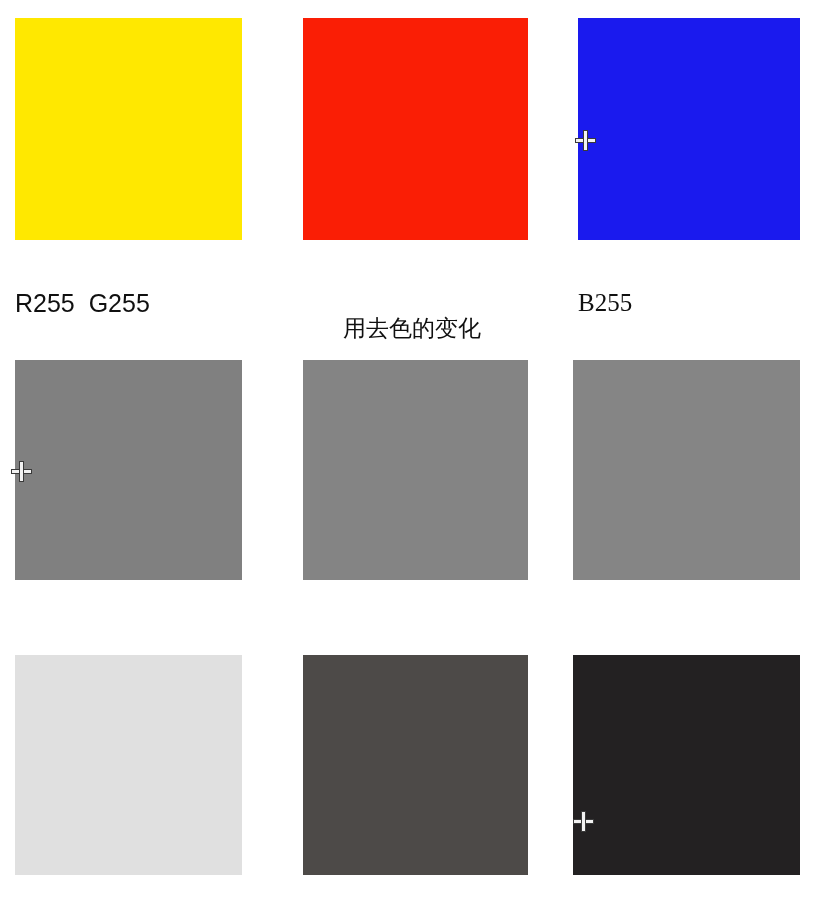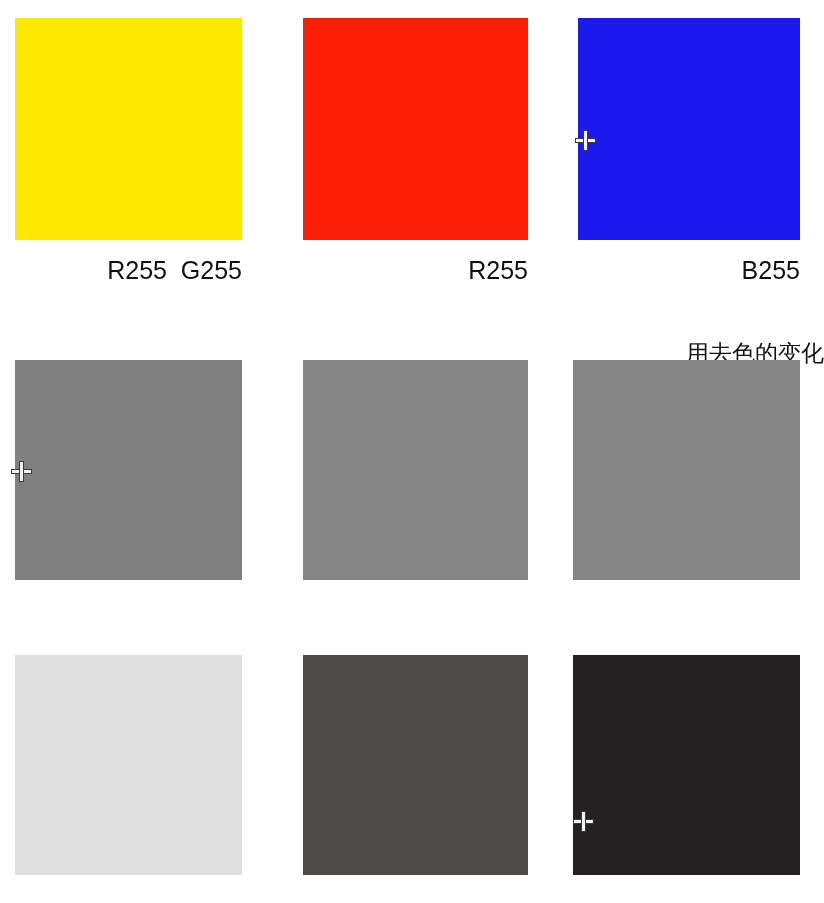--- a/index.html
+++ b/index.html
@@ -17,37 +17,37 @@
     height: 903px;
     background: #ffffff;
     overflow: hidden;
   }
   .swatch {
     position: absolute;
     box-sizing: border-box;
   }
   .caption-label {
     position: absolute;
-    text-align: right;
+    text-align: left;
     color: #101010;
     font-size: 25px;
     line-height: 30px;
     white-space: pre;
     font-family: "Liberation Sans", "DejaVu Sans", sans-serif;
+    margin-top: 33px;
   }
   .section-caption {
     position: absolute;
     width: 824px;
     left: 0;
-    text-align: right;
+    text-align: center;
     color: #101010;
     font-size: 23px;
     line-height: 28px;
     font-family: "DejaVu Sans", "Liberation Sans", sans-serif;
-    margin-top: 25px;
   }
   .cursor-crosshair {
     position: absolute;
     width: 21px;
     height: 21px;
     pointer-events: none;
   }
   .cursor-crosshair .bar {
     position: absolute;
     background: #f2f2f2;
@@ -70,22 +70,21 @@
 </head>
 <body>
 
 <div id="page">
 
   <div class="swatch" style="left:15px; top:18px; width:227px; height:222px; background:#ffe800;"></div>
   <div class="swatch" style="left:303px; top:18px; width:225px; height:222px; background:#fa1e05;"></div>
   <div class="swatch" style="left:578px; top:18px; width:222px; height:222px; background:#1a1aee;"></div>
 
   <div class="caption-label" style="left:15px; top:255px; width:227px;">R255  G255</div>
-  <div class="caption-label" style="left:303px; top:255px; width:225px;">R255</div>
-  <div class="caption-label" style="left:578px; top:255px; width:222px;">B255</div>
+  <div class="caption-label" style="left:578px; top:255px; width:222px;font-family:Liberation Serif, serif;">B255</div>
 
   <div class="section-caption" style="top:314px;">用去色的变化</div>
 
   <div class="swatch" style="left:15px; top:360px; width:227px; height:220px; background:#808080;"></div>
   <div class="swatch" style="left:303px; top:360px; width:225px; height:220px; background:#848484;"></div>
   <div class="swatch" style="left:573px; top:360px; width:227px; height:220px; background:#858585;"></div>
 
 
   <div class="swatch" style="left:15px; top:655px; width:227px; height:220px; background:#e0e0e0;"></div>
   <div class="swatch" style="left:303px; top:655px; width:225px; height:220px; background:#4d4a48;"></div>

